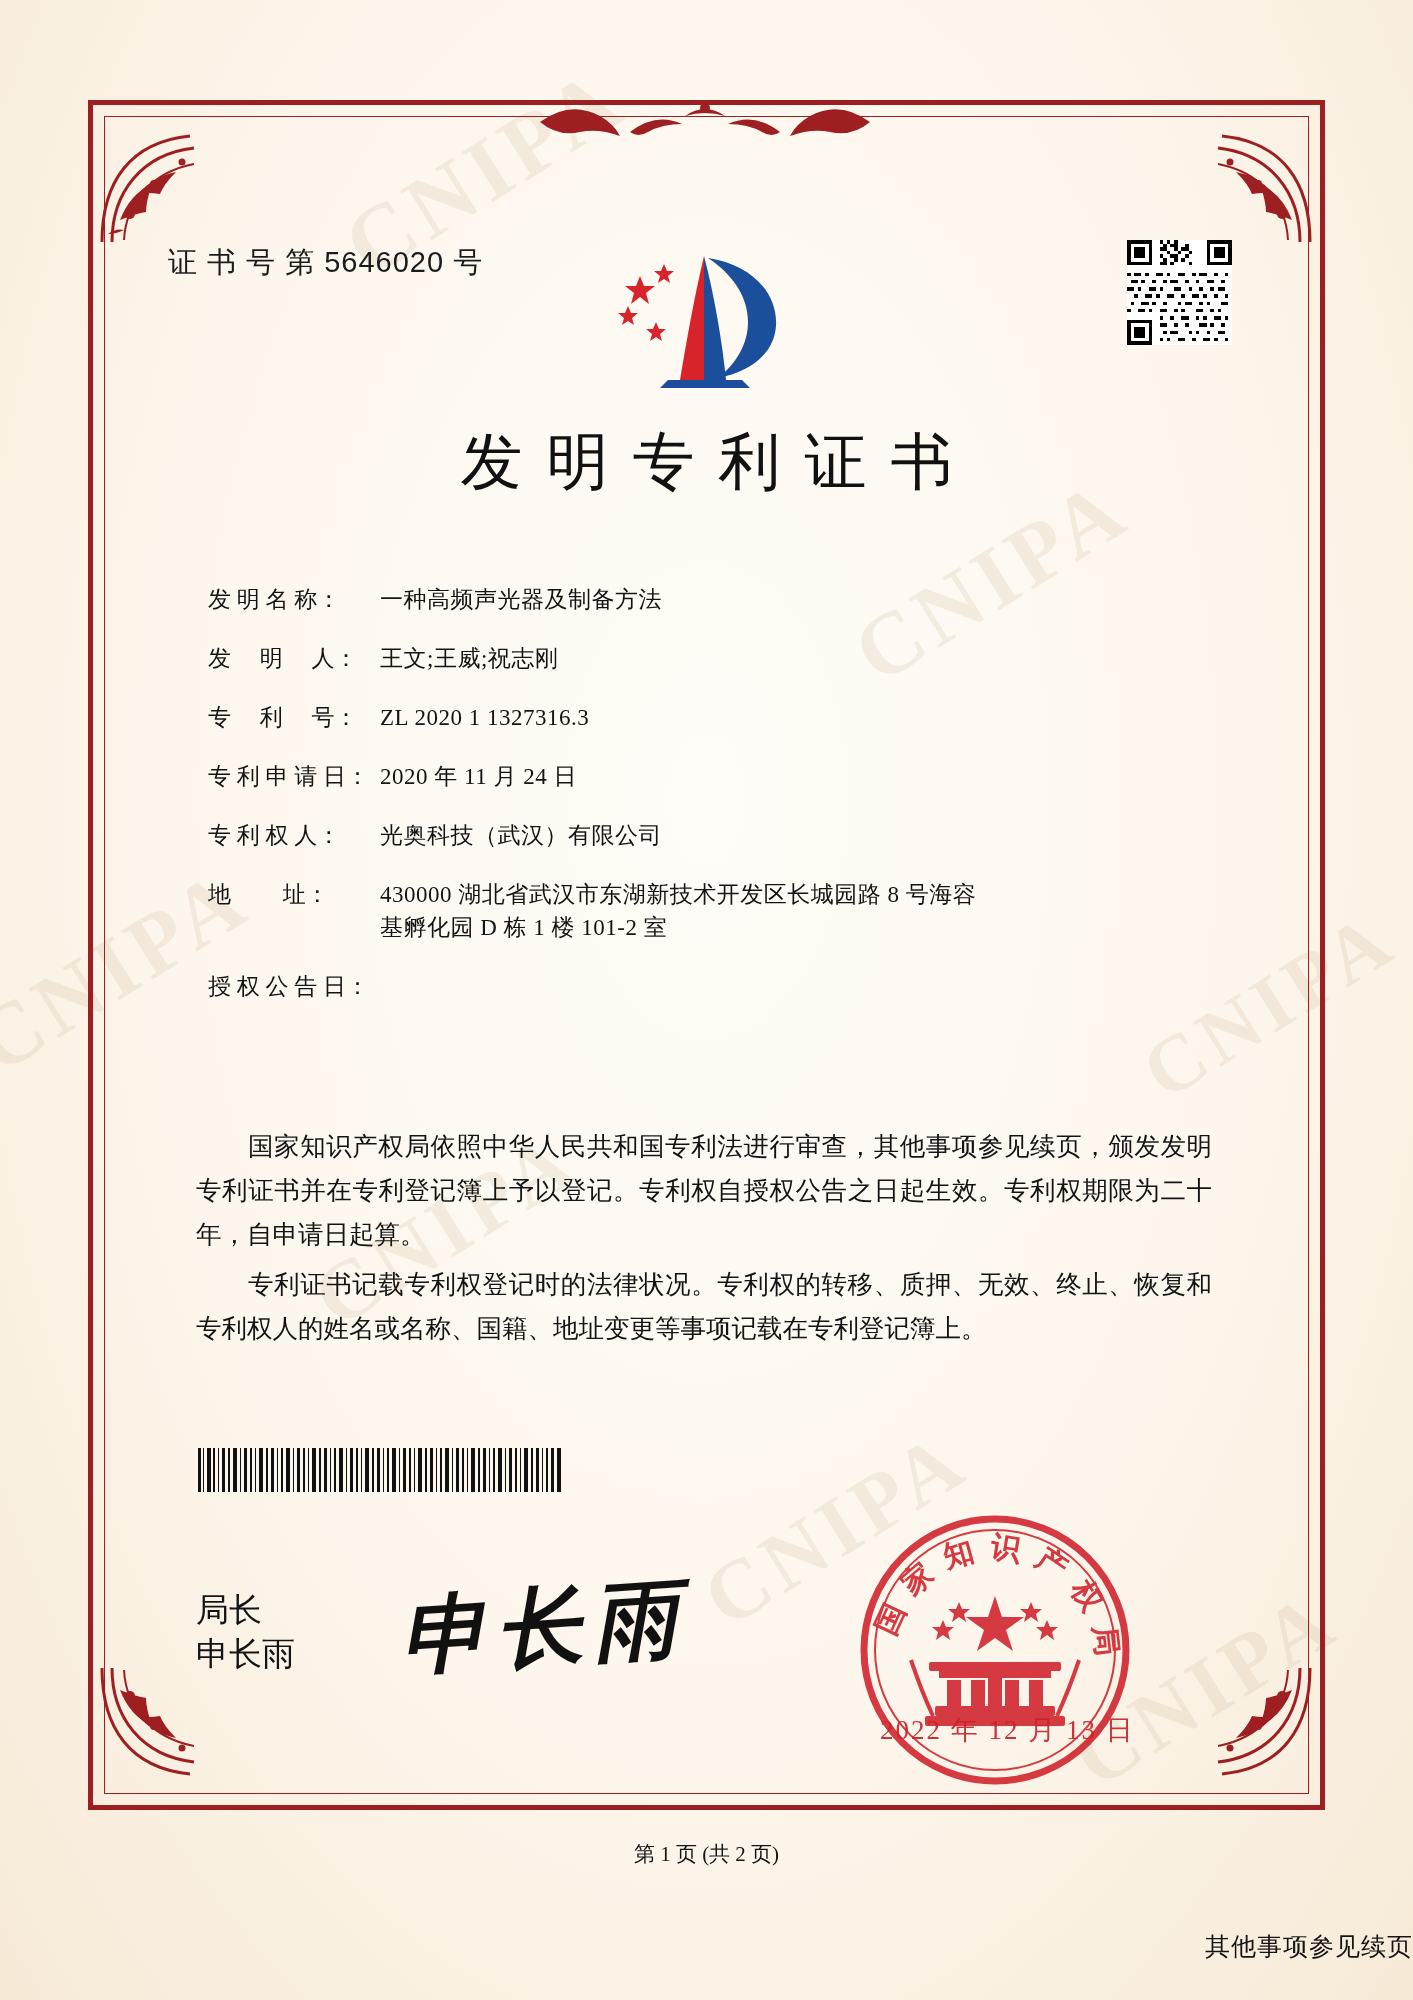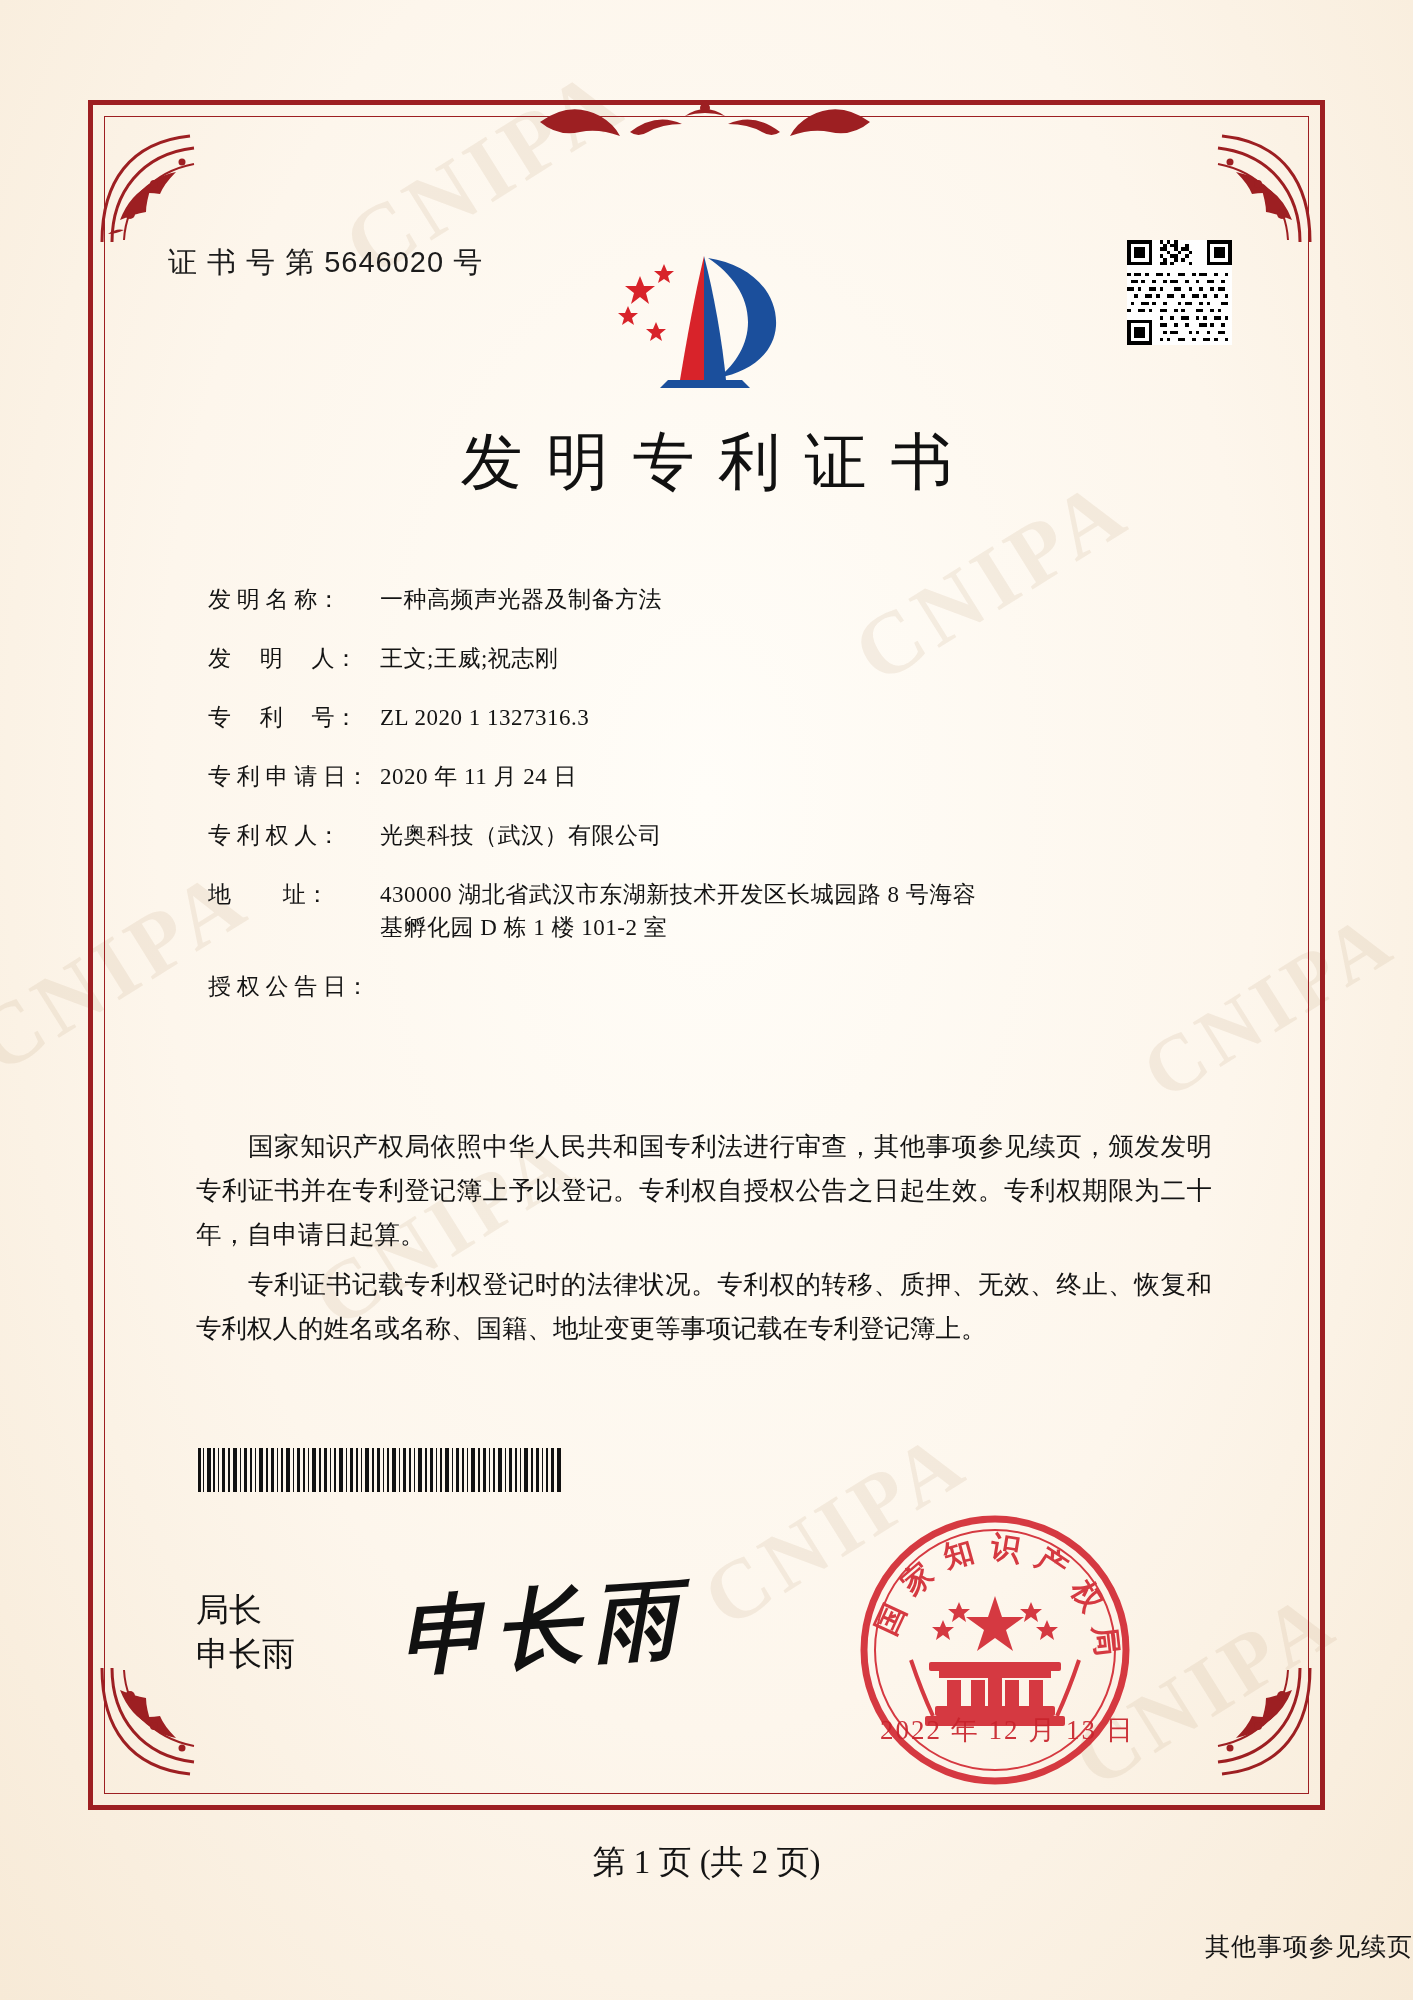--- a/index.html
+++ b/index.html
@@ -217,21 +217,21 @@
     opacity: .92;
     white-space: nowrap;
   }
 
   
   .page-num {
     position: absolute;
     left: 0; right: 0;
     top: 1840px;
     text-align: center;
-    font-size: 33px;
+    font-size: 21px;
     color: #141414;
   }
   .footnote {
     position: absolute;
     left: 0; right: 0;
     top: 1930px;
     text-align: right;
     font-size: 25px;
     color: #141414;
     letter-spacing: 1px;

